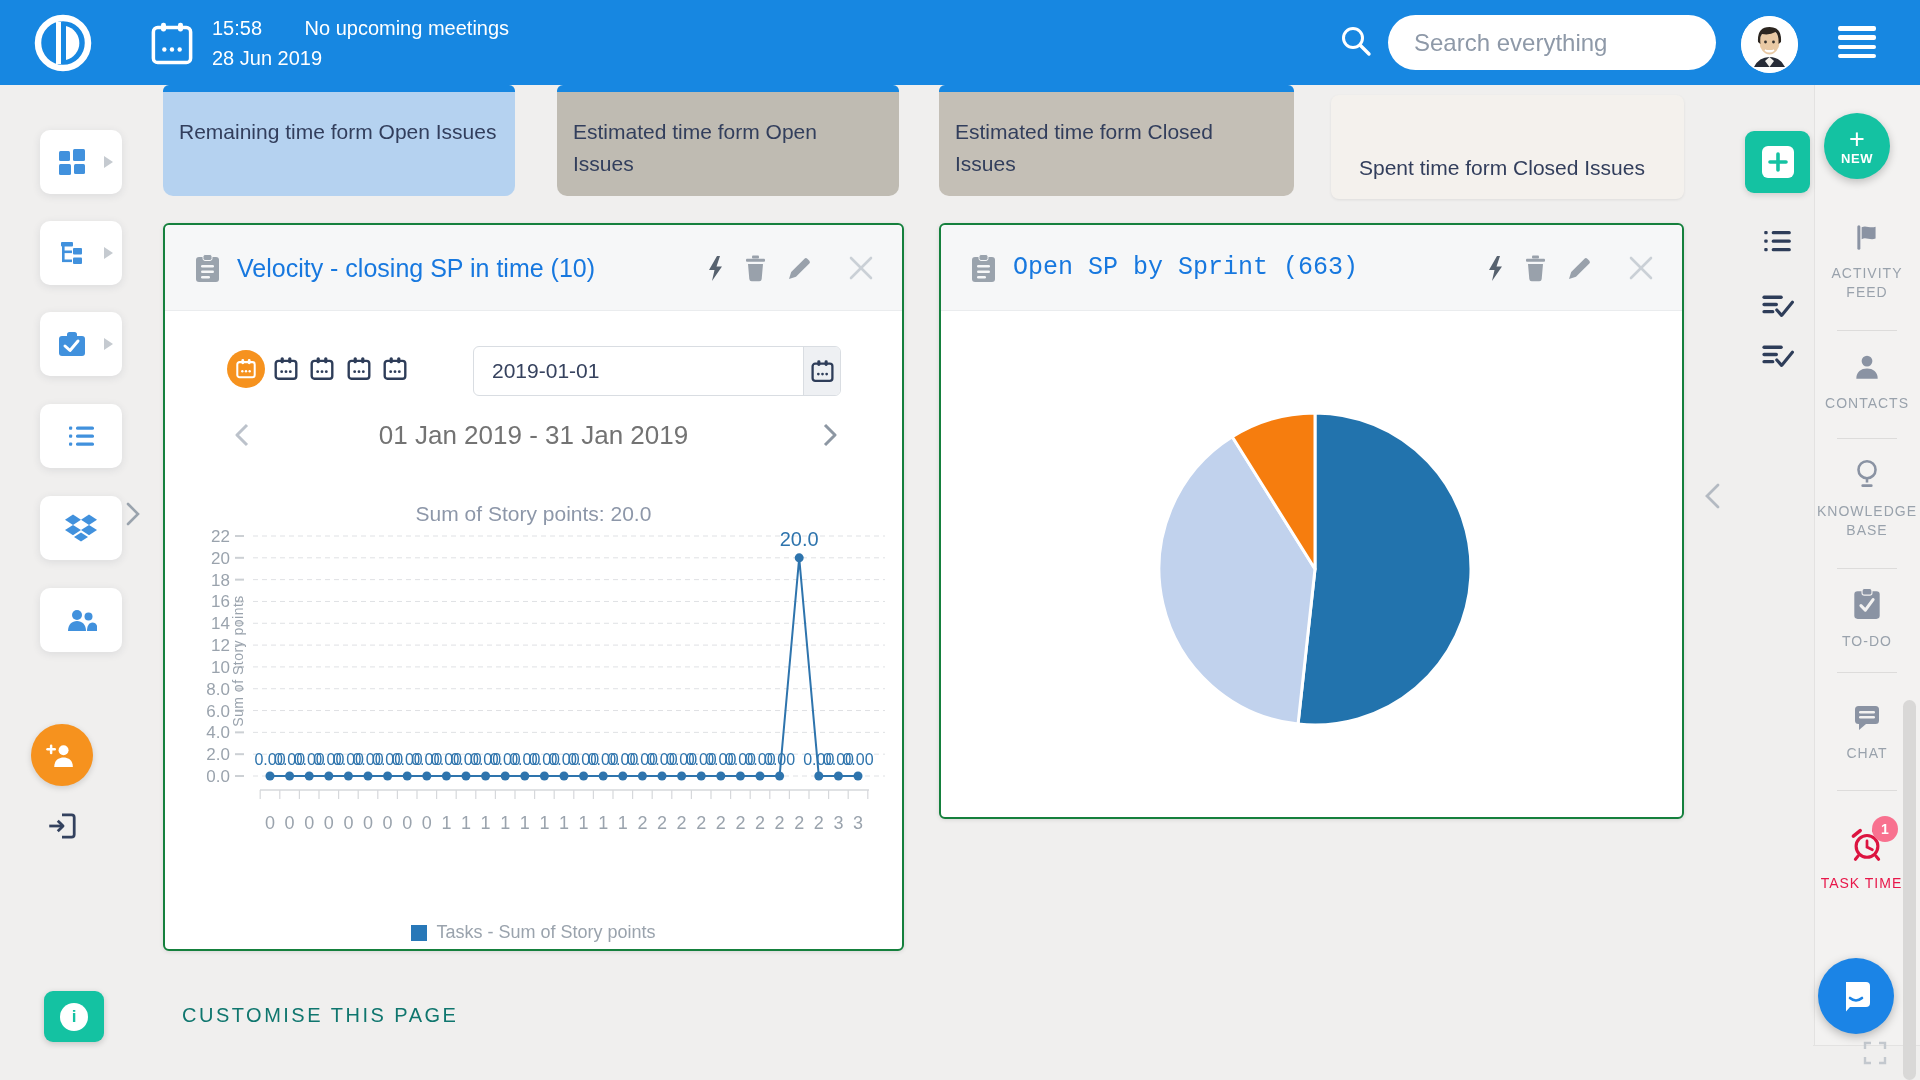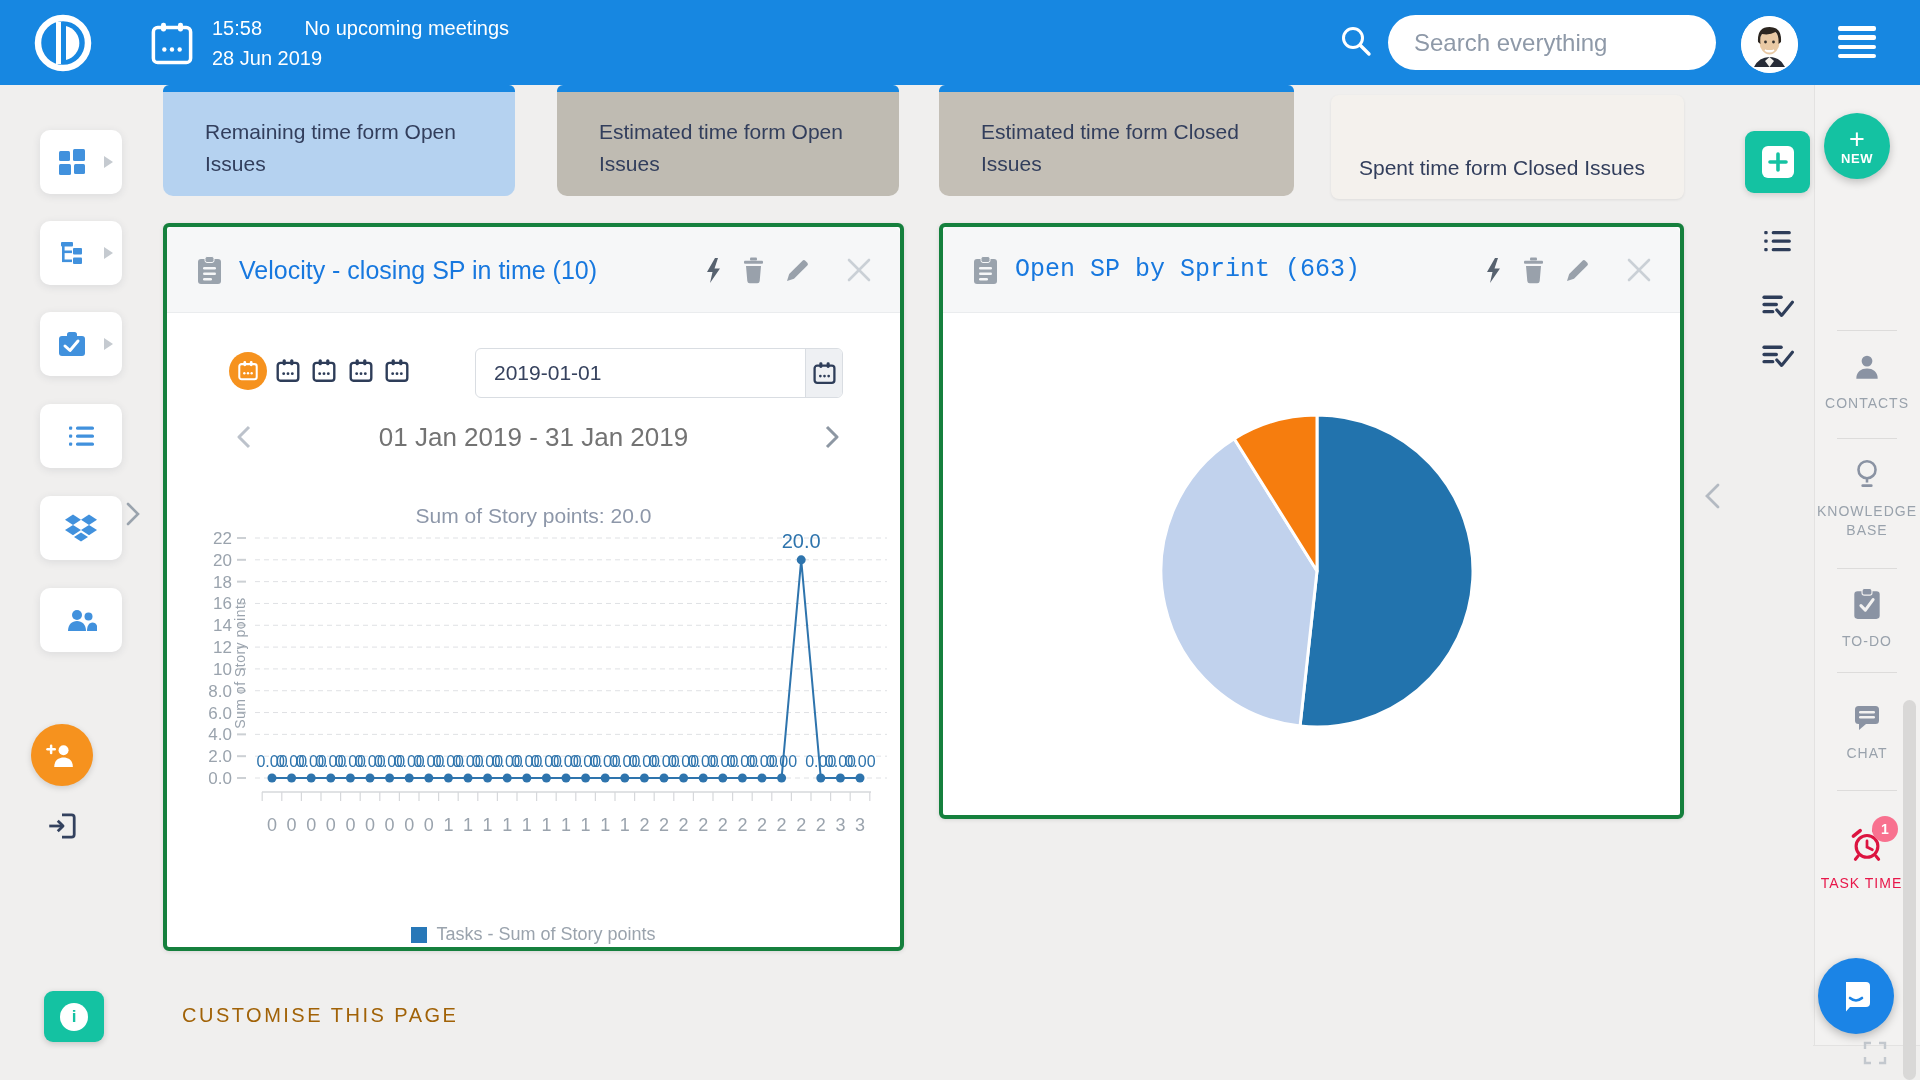--- a/index.html
+++ b/index.html
@@ -32,28 +32,28 @@
   #orange-fab { left:31px; top:724px; width:62px; height:62px; border-radius:50%;
     background:#f6921e; display:flex; align-items:center; justify-content:center;
     box-shadow:0 2px 6px rgba(0,0,0,.15); cursor:pointer; }
   #exit-btn { left:45px; top:810px; cursor:pointer; }
   #info-btn { left:44px; top:991px; width:60px; height:51px; border-radius:9px; background:#14c2a2;
     display:flex; align-items:center; justify-content:center; box-shadow:0 2px 6px rgba(0,0,0,.18); cursor:pointer; }
   #info-btn .i-circle { width:28px; height:28px; border-radius:50%; background:#fff; color:#14c2a2;
     font-weight:bold; font-size:17px; text-align:center; line-height:28px; }
 
   
-  .dash-tab { top:85px; height:111px; border-radius:6px 6px 10px 10px; padding:24px 42px;
+  .dash-tab { top:85px; height:111px; border-radius:6px 6px 10px 10px; padding:24px 16px;
     font-size:21px; line-height:1.5; color:#323e5c; cursor:pointer; }
   .tab-attached { border-top:7px solid #1787e1; }
   #tab-3 { top:95px; height:104px; border-radius:8px; display:flex; align-items:flex-end;
     padding:0 28px 16px 28px; box-shadow:0 1px 3px rgba(0,0,0,.08); white-space:nowrap; }
 
   
-  .widget { background:#fff; border:4px solid #15803d; border-radius:6px;
+  .widget { background:#fff; border:2px solid #15803d; border-radius:6px;
     box-shadow:0 1px 4px rgba(0,0,0,.10); }
   .w-head { position:absolute; left:0; top:0; right:0; height:86px; background:#f6f7f8;
     border-bottom:1px solid #eaecee; border-radius:6px 6px 0 0; }
   .w-title { position:absolute; left:72px; top:0; line-height:86px; font-size:25px; color:#1778df; }
   .w-clip { position:absolute; left:30px; top:29px; }
   .w-actions { position:absolute; right:28px; top:0; height:86px; display:flex;
     align-items:center; gap:20px; }
   .w-actions .act { cursor:pointer; display:flex; align-items:center; }
 
   #velocity-widget { left:163px; top:223px; width:741px; height:728px; }
@@ -97,21 +97,21 @@
   #task-timer .rlabel { color:#e8174a; white-space:nowrap; }
   #tt-badge { position:absolute; left:58px; top:-12px; width:26px; height:26px; border-radius:50%;
     background:#f8718f; color:#fff; font-size:14px; font-weight:bold; line-height:26px; }
   #collapse-right { left:1704px; top:482px; cursor:pointer; }
   #scrollbar { left:1903px; top:700px; width:13px; height:380px; border-radius:7px; background:#d9d8d7; cursor:pointer; }
   #chat-fab { left:1818px; top:958px; width:76px; height:76px; border-radius:50%; background:#1b84e6;
     display:flex; align-items:center; justify-content:center; box-shadow:0 3px 10px rgba(0,0,0,.25);
     cursor:pointer; z-index:6; }
   #fullscreen-btn { left:1862px; top:1040px; cursor:pointer; }
 
-  #customise { left:182px; top:1004px; font-size:20px; letter-spacing:2.5px; color:#a16207;
+  #customise { left:182px; top:1004px; font-size:20px; letter-spacing:2.5px; color:#0f766e;
     font-weight:500; cursor:pointer;text-align:center; }
 </style>
 </head>
 <body>
 
 <div id="stage">
 
   <div id="topbar" class="abs">
     <div class="abs" style="left:33px;top:13px;">
       <svg width="60" height="60" viewBox="0 0 60 60">
@@ -648,20 +648,27 @@
       </g>
       <polyline points="14,15 18,19.5 27,8.5" fill="none" stroke="#2e3d59" stroke-width="2.6" stroke-linecap="round" stroke-linejoin="round"></polyline>
     </svg>
   </div>
 
   <div id="new-btn" class="abs">
     <div class="plus">+</div>
     <div class="lbl">NEW</div>
   </div>
 
+  <div class="abs rail-item" style="top:222px;">
+    <svg width="30" height="30" viewBox="0 0 28 28">
+      <rect x="5" y="3" width="2.8" height="23" rx="1.4" fill="#8a93a3"></rect>
+      <path d="M9 5 c4-2.2 7.5 1.2 13 -0.5 v11 c-5.5 1.7-9-1.7-13 0.5 z" fill="#8a93a3"></path>
+    </svg>
+    <div class="rlabel">ACTIVITY FEED</div>
+  </div>
   <div class="abs rail-div" style="top:330px;"></div>
 
   <div class="abs rail-item" style="top:352px;">
     <svg width="30" height="30" viewBox="0 0 28 28">
       <circle cx="14" cy="8.5" r="5" fill="#8a93a3"></circle>
       <path d="M4 25 c0-6.5 4.5-9.5 10-9.5 s10 3 10 9.5 z" fill="#8a93a3"></path>
     </svg>
     <div class="rlabel">CONTACTS</div>
   </div>
   <div class="abs rail-div" style="top:438px;"></div>

